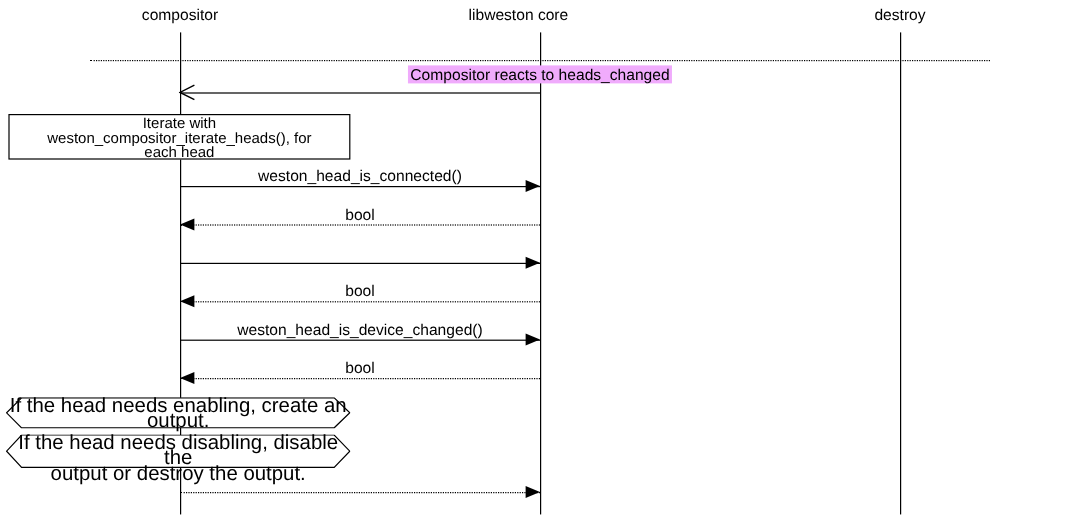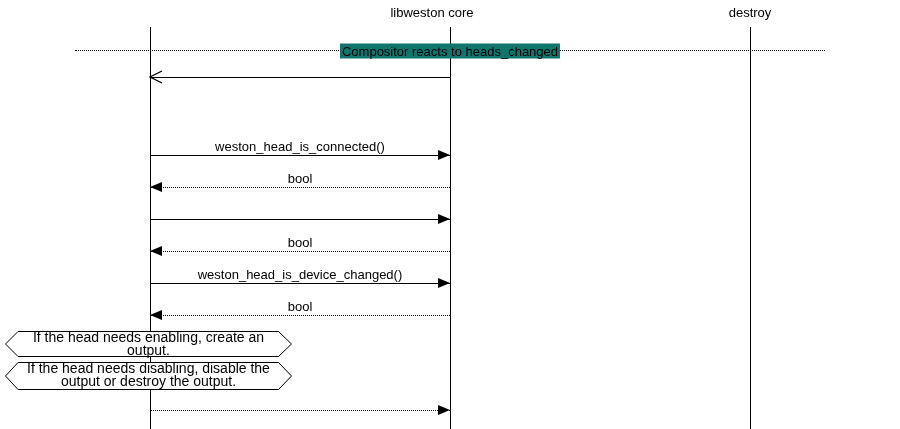--- a/index.html
+++ b/index.html
@@ -5,22 +5,22 @@
   html,body { margin:0; padding:0; background:#ffffff; }
   .diagram {
     position:relative; width:900px; height:429px; background:#ffffff;
     font-family:"Liberation Sans", sans-serif; font-size:13px; color:#000;
     overflow:hidden;
   }
   .actor { position:absolute; top:5px; width:200px; text-align:center; white-space:nowrap; }
   .lifeline { position:absolute; width:1px; background:#000; }
   .divider-line { position:absolute; height:0; border-top:1px dotted #000; }
   .divider-label {
-    position:absolute; transform:translate(-50%,-50%); background:#0f766e;
-    padding:0 2px; white-space:nowrap;
+    position:absolute; transform:translate(-50%,-50%); background:#f0abfc;
+    padding:0 2px; white-space:nowrap;margin-top:11px;
   }
   .msg-label { position:absolute; left:150px; width:300px; text-align:center; white-space:nowrap; }
   .msg-line { position:absolute; height:0; }
   .msg-line.solid  { border-top:1px solid #000; }
   .msg-line.dotted { border-top:1px dotted #000; }
   .arrow-right {
     position:absolute; width:0; height:0;
     border-top:5px solid transparent; border-bottom:5px solid transparent;
     border-left:12px solid #000;
   }
@@ -31,43 +31,49 @@
   }
   .open-head { position:absolute; }
   .note-box {
     position:absolute; box-sizing:border-box; background:#fff; border:1px solid #000;
     text-align:center; font-size:12.5px; line-height:12px; padding-top:1px;
   }
   .hex { position:absolute; }
   .hex svg { position:absolute; left:0; top:0; }
   .hex-text {
     position:absolute; left:0; top:0; right:0; bottom:0;
-    text-align:center; font-size:14px; line-height:13px;
+    text-align:center; font-size:17px; line-height:13px;
   }
 </style>
 </head>
 <body>
 
 <div class="diagram">
 
+  <div class="actor" style="left:50px">compositor</div>
   <div class="actor" style="left:332px">libweston core</div>
   <div class="actor" style="left:650px">destroy</div>
 
   <div class="lifeline" style="left:150px;top:27px;height:402px"></div>
   <div class="lifeline" style="left:450px;top:27px;height:402px"></div>
   <div class="lifeline" style="left:750px;top:27px;height:402px"></div>
 
   <div class="divider-line" style="left:75px;top:50px;width:750px"></div>
   <div class="divider-label" style="left:450px;top:51px">Compositor reacts to heads_changed</div>
 
   <div class="msg-line solid" style="left:150px;top:77px;width:300px"></div>
   <svg class="open-head" style="left:149px;top:70px" width="14" height="14" viewBox="0 0 14 14">
     <polyline points="13,1 1,7 13,13" fill="none" stroke="#000" stroke-width="1.2"></polyline>
   </svg>
 
+  <div class="note-box" style="left:7px;top:95px;width:285px;height:38px">
+    <div>Iterate with</div>
+    <div>weston_compositor_iterate_heads(), for</div>
+    <div>each head</div>
+  </div>
 
   <div class="msg-label" style="top:139px">weston_head_is_connected()</div>
   <div class="msg-line solid" style="left:150px;top:155px;width:300px"></div>
   <div class="arrow-right" style="left:438px;top:150px"></div>
 
   <div class="msg-label" style="top:171px">bool</div>
   <div class="msg-line dotted" style="left:150px;top:187px;width:300px"></div>
   <div class="arrow-left" style="left:150px;top:182px"></div>
 
   <div class="msg-line solid" style="left:150px;top:219px;width:300px"></div>

